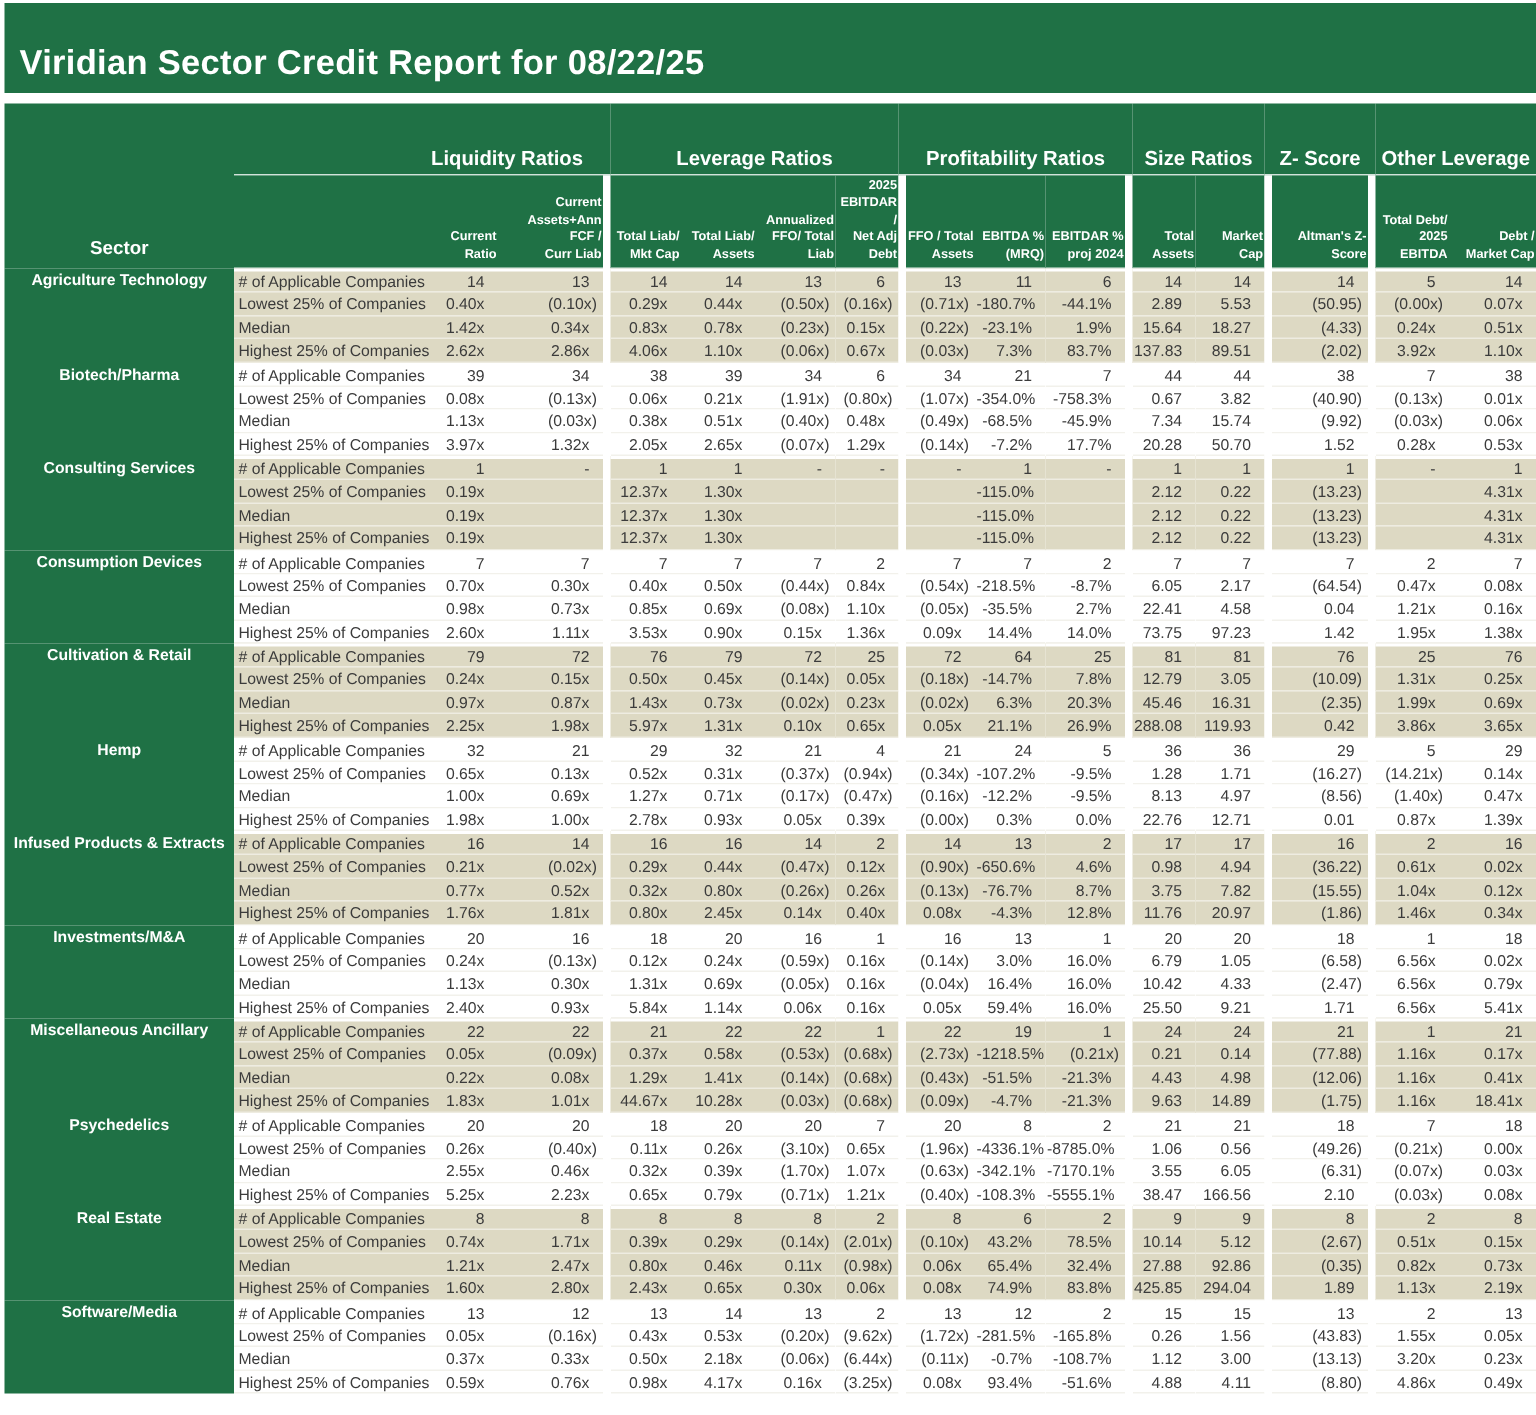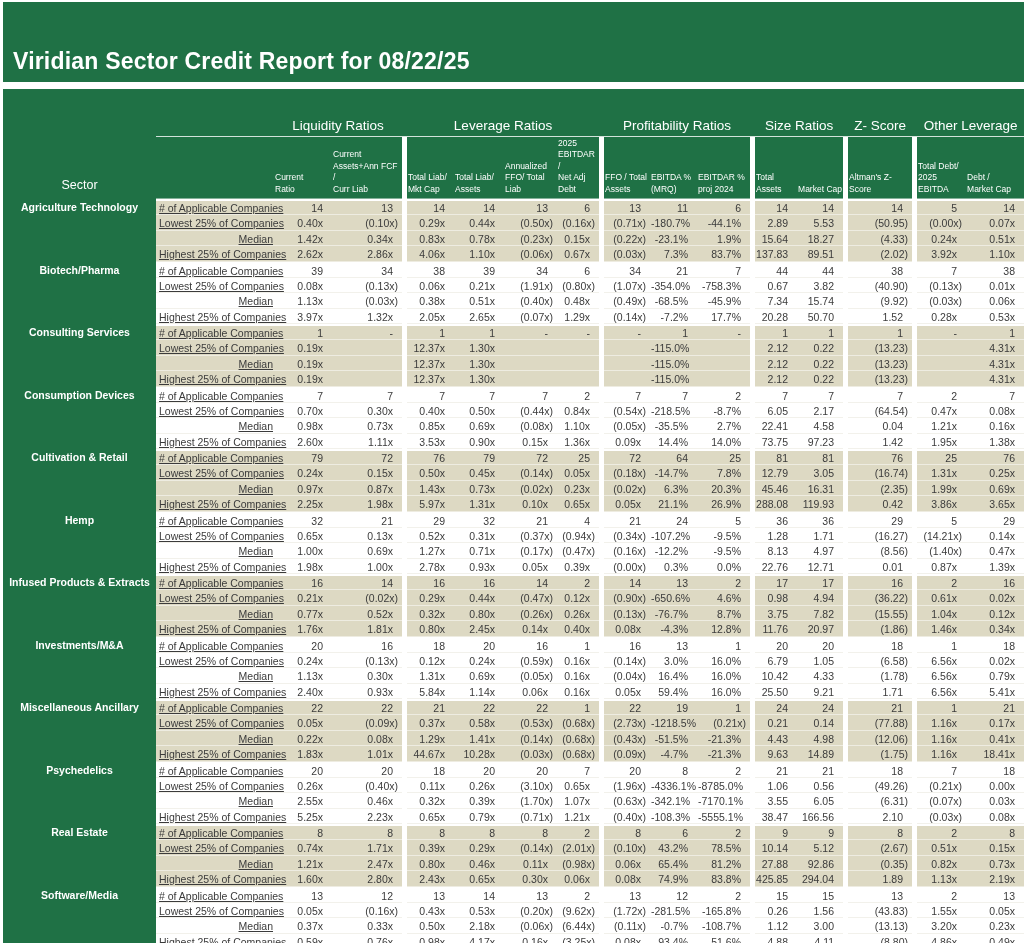--- a/index.html
+++ b/index.html
@@ -10,66 +10,66 @@
     --head-text:#FFFFFF;
   }
   *{box-sizing:border-box;}
   html,body{margin:0;padding:0;}
   body{
     width:1024px;height:943px;background:#fff;
     font-family:"Liberation Sans","DejaVu Sans",sans-serif;
     -webkit-font-smoothing:antialiased;
   }
   .titlebar{
-    margin:2px 16px 0 3px;width:1021px;height:80px;
+    margin:2px 16px 0 3px;width:1021px;height:60px;
     background:var(--green);
     display:flex;align-items:flex-end;
   }
   .titlebar h1{
     margin:0;padding:0 0 7px 10px;
     font-size:23px;font-weight:bold;color:var(--head-text);
     letter-spacing:0.2px;
   }
   .spacer-under-title{height:7px;}
   table.credit{
     margin-left:3px;width:1021px;
     border-collapse:separate;border-spacing:0;table-layout:fixed;
   }
   
   thead tr.grouprow{height:48px;}
   thead tr.colrow{height:50px;}
-  thead td,thead th{background:var(--green);color:var(--head-text);font-weight:normal;}
+  thead td,thead th{background:var(--green);color:var(--head-text);font-weight:bold;}
   th.sectorhead{
     vertical-align:bottom;text-align:center;
     font-size:12.5px;padding-bottom:7px;
   }
   td.group{
     vertical-align:bottom;text-align:center;
     font-size:13.5px;padding-bottom:3px;white-space:nowrap;
     border-bottom:1px solid rgba(255,255,255,0.8);
   }
   td.r1fill{border-bottom:1px solid rgba(255,255,255,0.8);}
   td.colhead{
-    vertical-align:bottom;text-align:left;
+    vertical-align:bottom;text-align:right;
     font-size:8.5px;line-height:1.35;padding-bottom:4px;
     white-space:pre-line;
     box-shadow:inset 0 -1px 0 rgba(255,255,255,0.45);
   }
   td.gaphead{background:#fff;}
   
   tbody tr{height:15.5px;}
   tbody tr.blockfirst td{border-top:2px solid #fff;}
   th.sectorname{
     background:var(--green);color:var(--head-text);
     font-size:10.5px;font-weight:bold;text-align:center;
     vertical-align:top;padding-top:2px;white-space:nowrap;margin-top:16px;
   }
   td.rowlabel{
-    font-size:10.5px;color:var(--text);text-align:right;
-    padding-left:3px;white-space:nowrap;text-decoration:underline;
+    font-size:10.5px;color:var(--text);text-align:left;
+    padding-left:3px;white-space:nowrap;
   }
   td.val{
     font-size:10.5px;color:var(--text);text-align:right;
     padding-right:9px;white-space:nowrap;
   }
   td.val.paren{padding-right:4px;}
   td.gap{background:#fff;}
   tbody.beige td.rowlabel,tbody.beige td.val{
     background:var(--beige);
     box-shadow:inset 0 -1px 0 rgba(255,255,255,0.5);
@@ -565,21 +565,21 @@
         <td class="val paren">(0.14x)</td>
         <td class="val">0.05x</td>
         <td class="gap"></td>
         <td class="val paren">(0.18x)</td>
         <td class="val">-14.7%</td>
         <td class="val">7.8%</td>
         <td class="gap"></td>
         <td class="val">12.79</td>
         <td class="val">3.05</td>
         <td class="gap"></td>
-        <td class="val paren">(16.74)</td>
+        <td class="val paren">(10.09)</td>
         <td class="gap"></td>
         <td class="val">1.31x</td>
         <td class="val">0.25x</td>
       </tr>
       <tr>
         <td class="rowlabel">Median</td>
         <td class="val">0.97x</td>
         <td class="val">0.87x</td>
         <td class="gap"></td>
         <td class="val">1.43x</td>
@@ -860,21 +860,21 @@
         <td class="val paren">(0.05x)</td>
         <td class="val">0.16x</td>
         <td class="gap"></td>
         <td class="val paren">(0.04x)</td>
         <td class="val">16.4%</td>
         <td class="val">16.0%</td>
         <td class="gap"></td>
         <td class="val">10.42</td>
         <td class="val">4.33</td>
         <td class="gap"></td>
-        <td class="val paren">(1.78)</td>
+        <td class="val paren">(2.47)</td>
         <td class="gap"></td>
         <td class="val">6.56x</td>
         <td class="val">0.79x</td>
       </tr>
       <tr>
         <td class="rowlabel">Highest 25% of Companies</td>
         <td class="val">2.40x</td>
         <td class="val">0.93x</td>
         <td class="gap"></td>
         <td class="val">5.84x</td>
@@ -1128,21 +1128,21 @@
         <td class="val">1.21x</td>
         <td class="val">2.47x</td>
         <td class="gap"></td>
         <td class="val">0.80x</td>
         <td class="val">0.46x</td>
         <td class="val">0.11x</td>
         <td class="val paren">(0.98x)</td>
         <td class="gap"></td>
         <td class="val">0.06x</td>
         <td class="val">65.4%</td>
-        <td class="val">81.2%</td>
+        <td class="val">32.4%</td>
         <td class="gap"></td>
         <td class="val">27.88</td>
         <td class="val">92.86</td>
         <td class="gap"></td>
         <td class="val paren">(0.35)</td>
         <td class="gap"></td>
         <td class="val">0.82x</td>
         <td class="val">0.73x</td>
       </tr>
       <tr>

